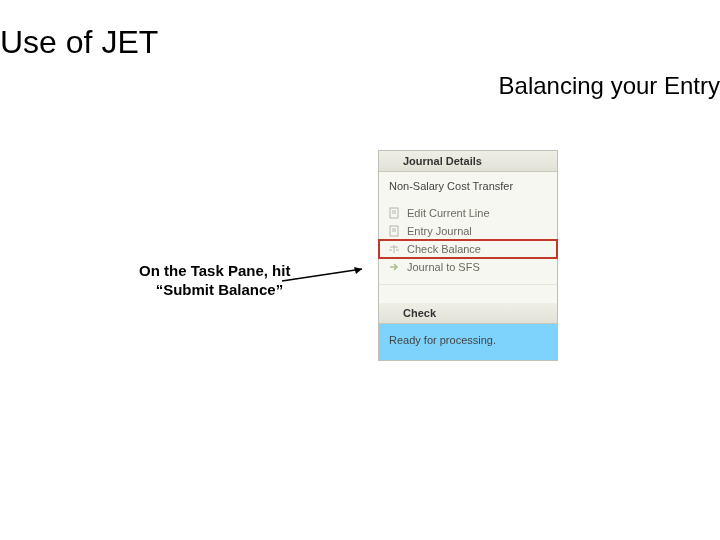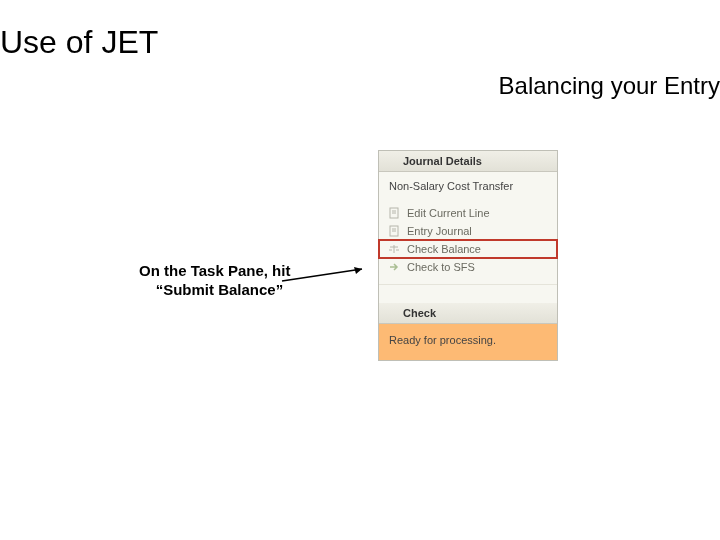--- a/index.html
+++ b/index.html
@@ -92,21 +92,21 @@
     display: inline-flex;
     align-items: center;
     justify-content: center;
     opacity: 0.7;
   }
   .tasks-block {
     background: #f7f7f1;
     padding: 4px 0 8px 0;
   }
   .status-body {
-    background: #fdba74;
+    background: #7dd3fc;
     padding: 10px 24px 14px 10px;
     color: #444;
   }
   .spacer {
     height: 18px;
     background: #f7f7f1;
     border-top: 1px solid #e5e4da;
   }
 </style>
 </head>
@@ -166,21 +166,21 @@
       </span>
       <span>Check Balance</span>
     </div>
 
     <div class="task-item">
       <span class="task-icon">
         <svg width="12" height="12" viewBox="0 0 12 12">
             <path d="M2 6 L8 6 M6 3 L9 6 L6 9" fill="none" stroke="#8aa66c" stroke-width="1.5"></path>
           </svg>
       </span>
-      <span>Check to SFS</span>
+      <span>Journal to SFS</span>
     </div>
 
   </div>
 
   <div class="spacer"></div>
 
   <div class="pane-header">Check</div>
   <div class="status-body">Ready for processing.</div>
 
 </div>

